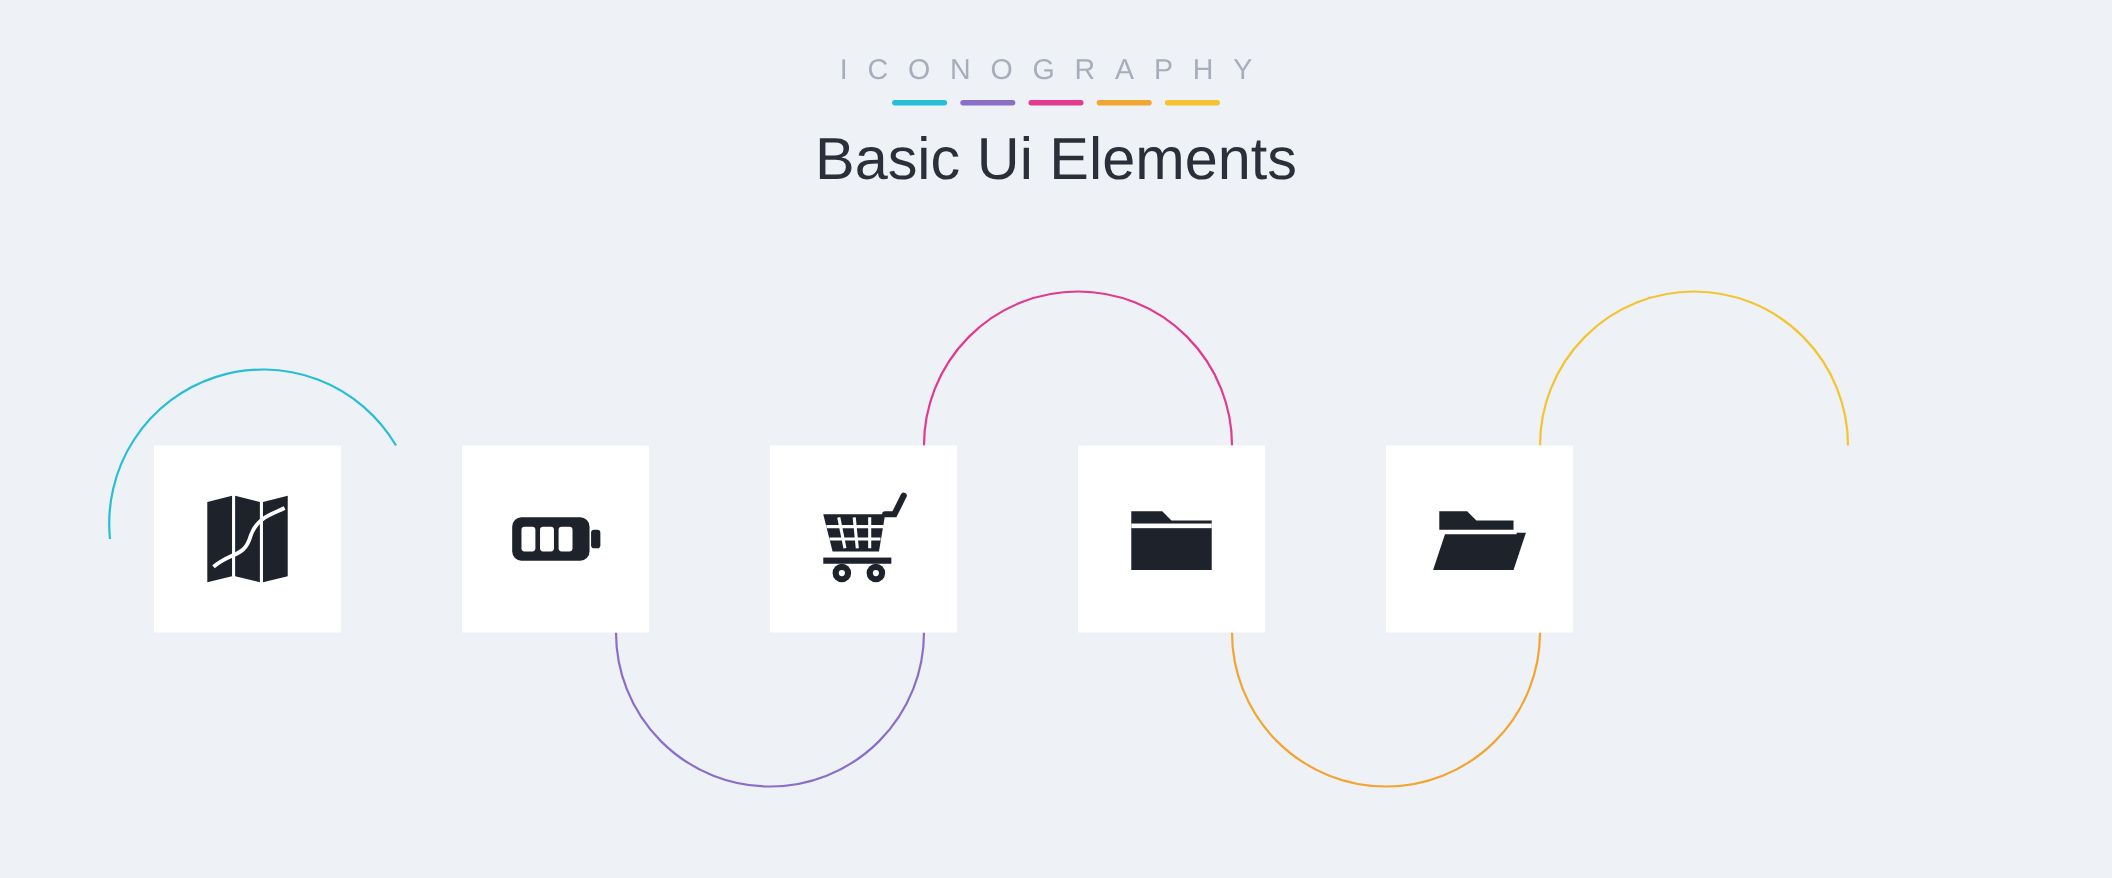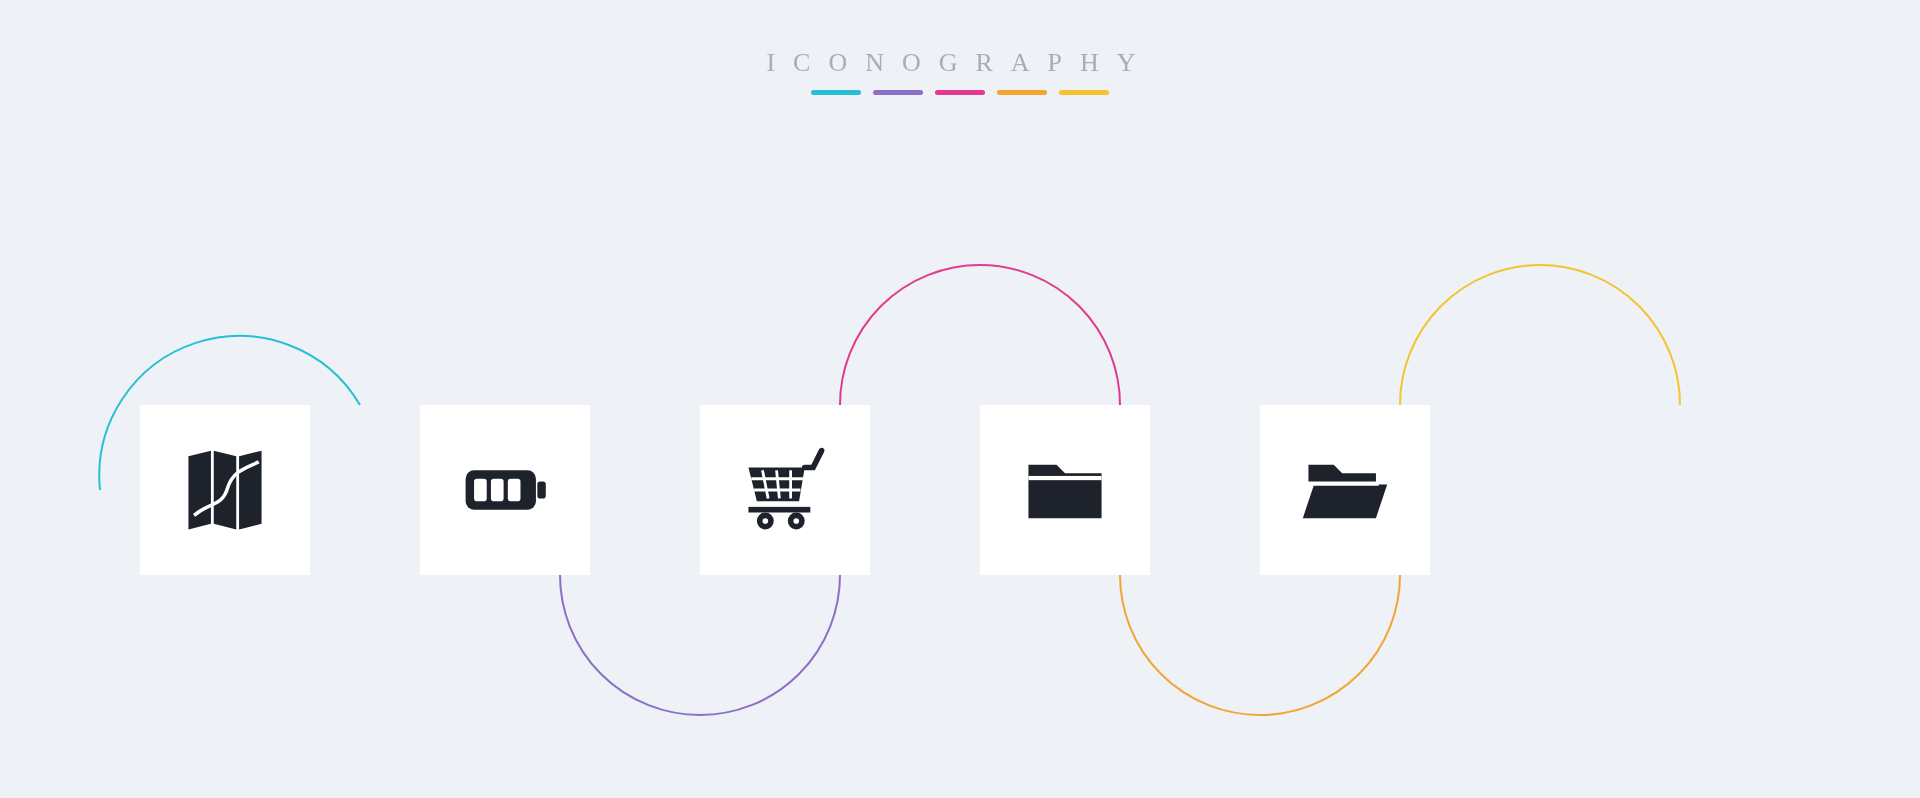--- a/index.html
+++ b/index.html
@@ -21,21 +21,20 @@
     width: 1920px;
     height: 798px;
     background: var(--bg);
     font-family: "Segoe UI", Arial, sans-serif;
     overflow: hidden;
   }
   .stage {
     position: relative;
     width: 1920px;
     height: 798px;
-    font-family: Liberation Serif, serif;
   }
   .header {
     position: absolute;
     top: 48px;
     left: 0;
     width: 100%;
     text-align: center;
   }
   .eyebrow {
     letter-spacing: 18px;
@@ -106,20 +105,21 @@
 
   <div class="header">
     <div class="eyebrow">ICONOGRAPHY</div>
     <div class="underline-row">
       <span style="background:var(--cyan)"></span>
       <span style="background:var(--purple)"></span>
       <span style="background:var(--magenta)"></span>
       <span style="background:var(--orange)"></span>
       <span style="background:var(--yellow)"></span>
     </div>
+    <div class="title">Basic Ui Elements</div>
   </div>
 
   <svg class="wave" viewBox="0 0 1920 798">
 
     <path stroke="var(--cyan)" d="M 100 490 A 140 140 0 0 1 360 405"></path>
 
     <path stroke="var(--purple)" d="M 560 575 A 140 140 0 0 0 840 575"></path>
 
     <path stroke="var(--magenta)" d="M 840 405 A 140 140 0 0 1 1120 405"></path>
 

